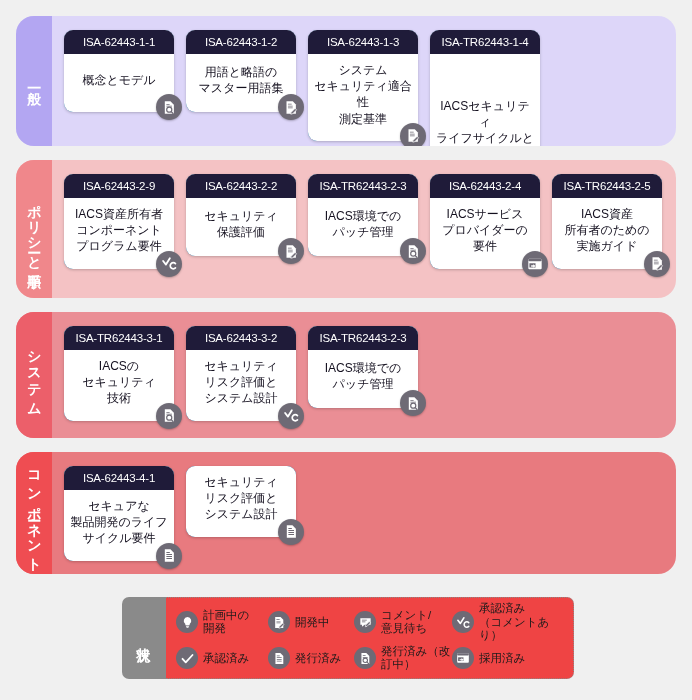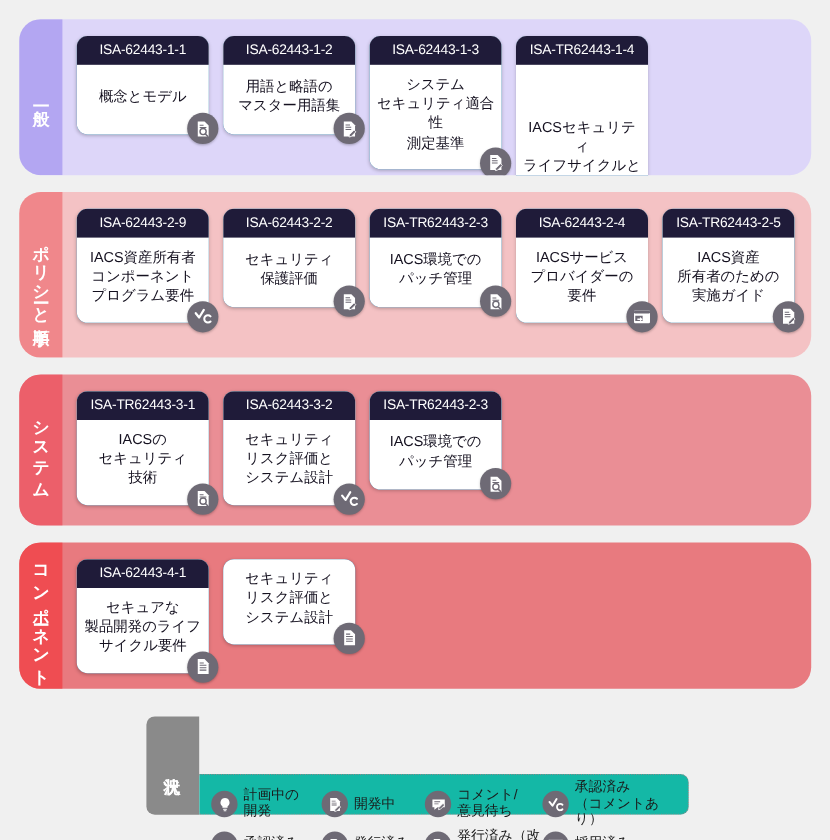--- a/index.html
+++ b/index.html
@@ -122,28 +122,27 @@
     letter-spacing:1px;
     display:flex;align-items:center;justify-content:center;
     writing-mode:vertical-rl;
     text-orientation:upright;
   }
   .legend-box{
     flex:1 1 auto;
     border:1px dotted #8a8a8a;
     border-left:none;
     border-radius:0 7px 7px 0;
-    background:#14b8a6;
+    background:#ef4444;
     display:grid;
     grid-template-columns:92px 86px 98px 1fr;
     grid-template-rows:1fr 1fr;
     align-items:center;
     padding:4px 6px 4px 10px;
     box-sizing:border-box;
-    margin-top:48px;
   }
   .legend-item{
     display:flex;
     align-items:center;
     gap:5px;
   }
   .legend-icon{
     width:22px;height:22px;flex:0 0 22px;
     border-radius:50%;
     background:#6e6a75;

